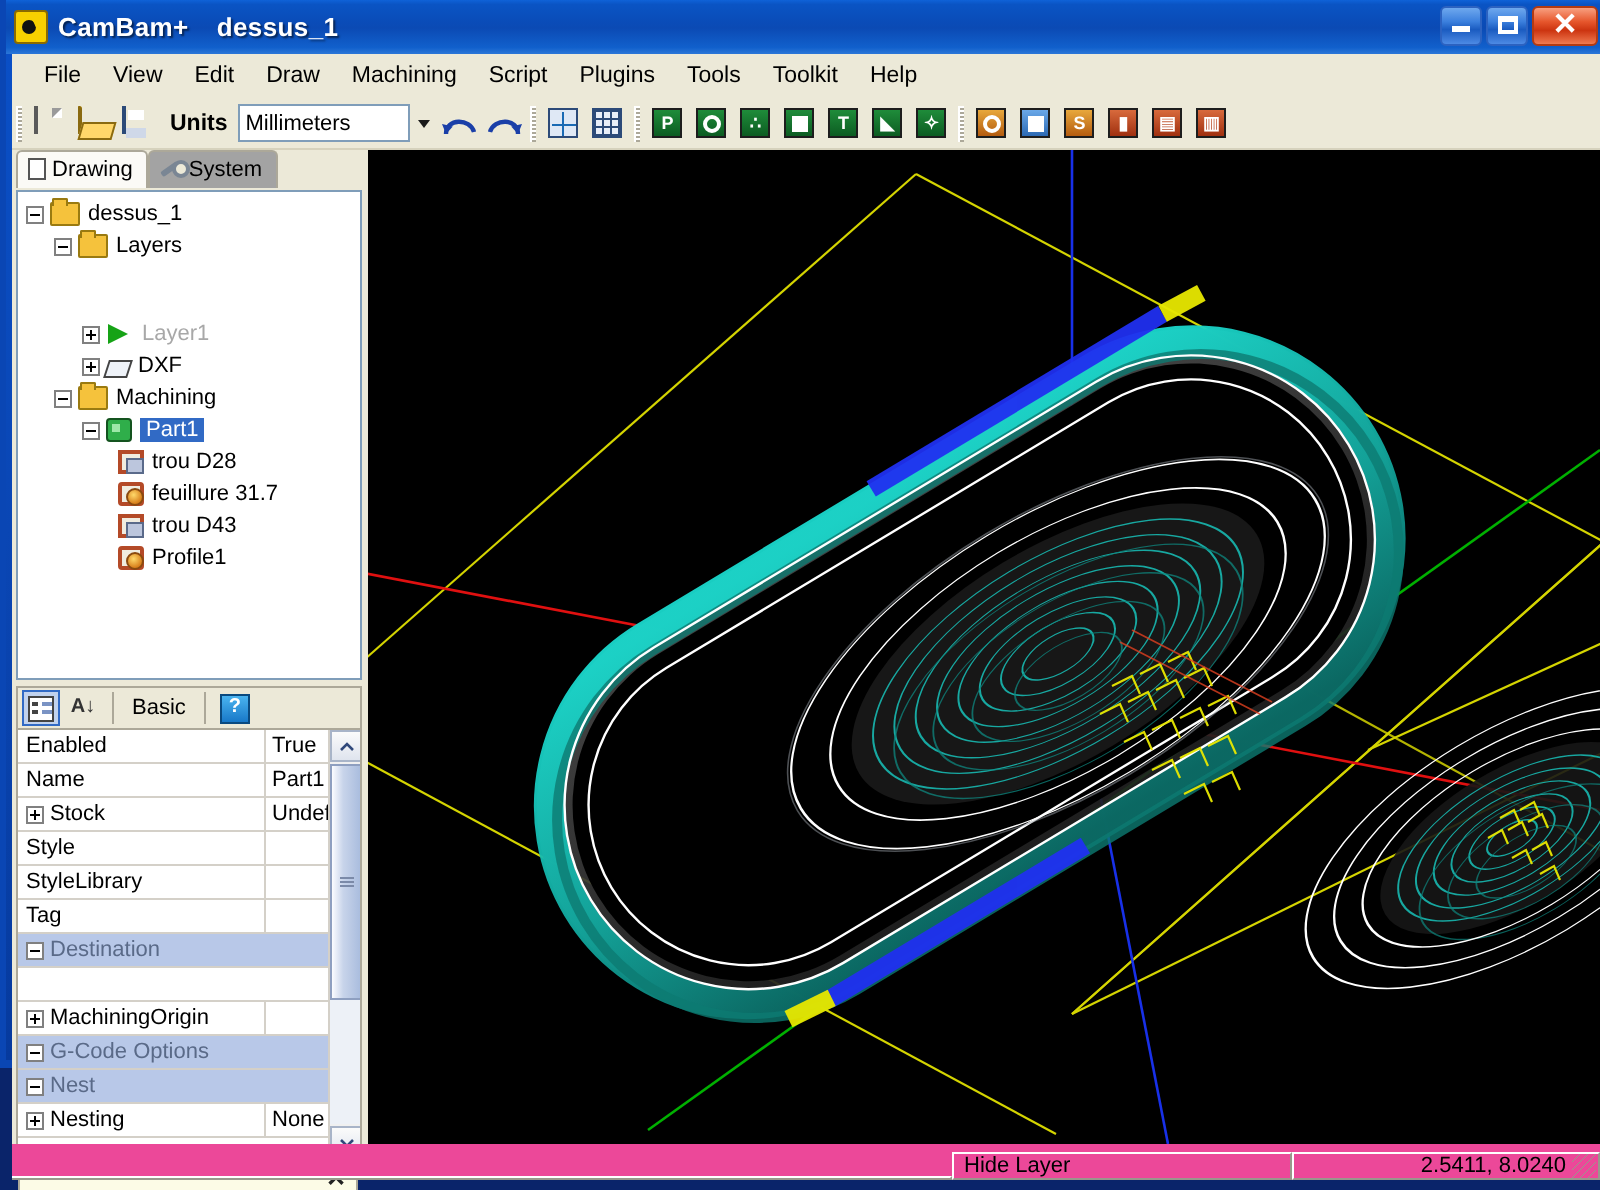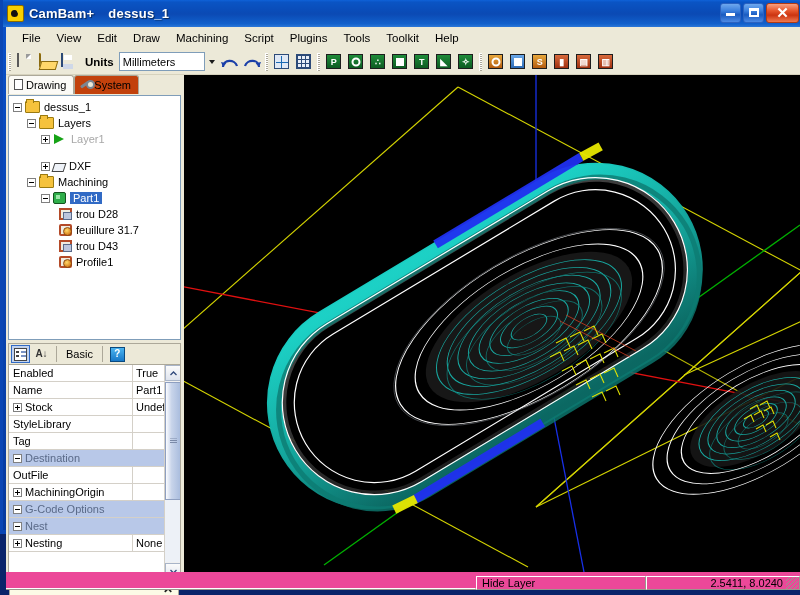--- a/index.html
+++ b/index.html
@@ -153,21 +153,21 @@
     position:absolute; left:0; top:48px; width:794px; height:497px;
     background:#ece9d8;
   }
 
   
   #leftpanel { position:absolute; left:0; top:0; width:177px; height:497px; }
 
   #tabstrip { position:absolute; left:2px; top:0; width:173px; height:19px; display:flex; }
   .tab {
     height:19px; display:flex; align-items:center; padding:0 7px 0 4px;
-    background:#c2410c; border:1px solid #aca899; border-bottom:none;
+    background:#a3a3a3; border:1px solid #aca899; border-bottom:none;
     border-radius:3px 3px 0 0; font-size:11px; cursor:default; gap:3px;
   }
   .tab.active { background:#fbfaf6; padding-bottom:1px; position:relative; z-index:2;}
   .tab-ico { width:12px;height:12px;position:relative;flex:0 0 auto;}
   .tab-ico.doc { background:#fff;border:1px solid #555; width:9px;height:11px;margin-left:1px;}
   .tab-ico.wrench:before{
     content:"";position:absolute;left:1px;top:4px;width:10px;height:3px;
     background:#7a8694;transform:rotate(-35deg);border-radius:1px;}
   .tab-ico.wrench:after{
     content:"";position:absolute;left:7px;top:1px;width:5px;height:5px;
@@ -491,27 +491,27 @@
               <span class="folder"></span>
               <span class="tlabel">dessus_1</span>
             </div>
 
             <div class="tnode" style="padding-left:14px;text-align:right;">
               <span class="exp"></span>
               <span class="folder"></span>
               <span class="tlabel">Layers</span>
             </div>
 
-            <div class="tnode" style="padding-left:28px;">
+            <div class="tnode" style="padding-left:28px;margin-top:28px;">
               <span class="exp plus"></span>
               <span class="ti play"></span>
               <span class="tlabel dim">Layer1</span>
             </div>
 
-            <div class="tnode" style="padding-left:28px;margin-top:11px;">
+            <div class="tnode" style="padding-left:28px;">
               <span class="exp plus"></span>
               <span class="ti dxf"></span>
               <span class="tlabel">DXF</span>
             </div>
 
             <div class="tnode" style="padding-left:14px;">
               <span class="exp"></span>
               <span class="folder"></span>
               <span class="tlabel">Machining</span>
             </div>
@@ -574,41 +574,44 @@
           </div>
 
           <div class="prow">
             <div class="pname pind">
                 <span class="pexp plus"></span>
                 <span>Stock</span>
               </div>
             <div class="pval">Undef</div>
           </div>
 
+          <div class="prow">
+            <div class="pname pind">Style</div>
+            <div class="pval"></div>
+          </div>
 
           <div class="prow">
             <div class="pname pind">StyleLibrary</div>
             <div class="pval"></div>
           </div>
 
           <div class="prow">
             <div class="pname pind">Tag</div>
             <div class="pval"></div>
           </div>
 
           <div class="prow cat">
             <div class="pname">
                 <span class="pexp"></span>
                 <span>Destination</span>
               </div>
             <div class="pval"></div>
           </div>
 
           <div class="prow">
-            <div class="pname pind">OutFile</div>
             <div class="pval"></div>
           </div>
 
           <div class="prow">
             <div class="pname pind">
                 <span class="pexp plus"></span>
                 <span>MachiningOrigin</span>
               </div>
             <div class="pval"></div>
           </div>

